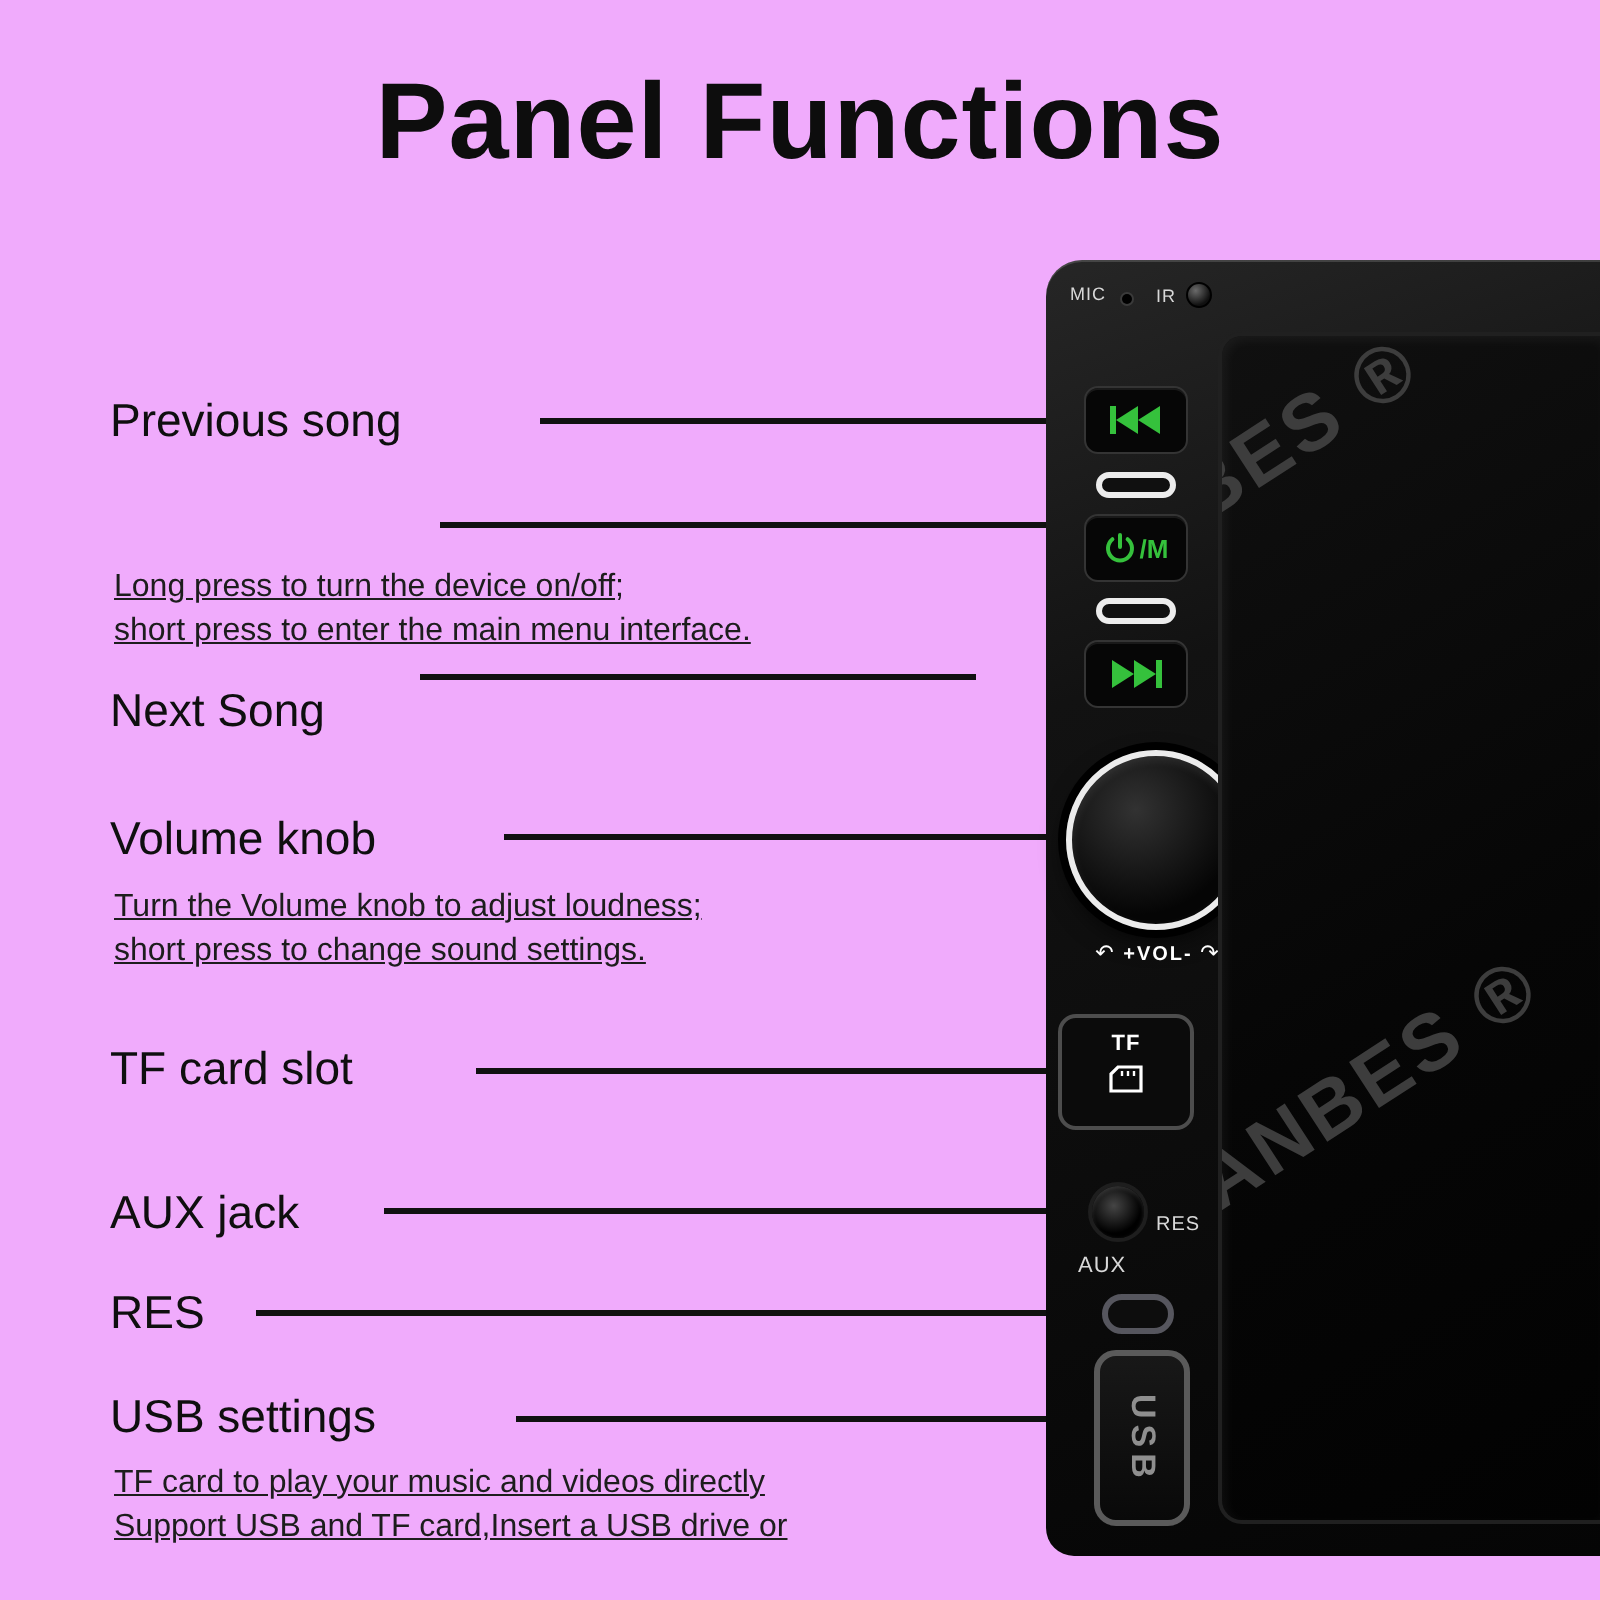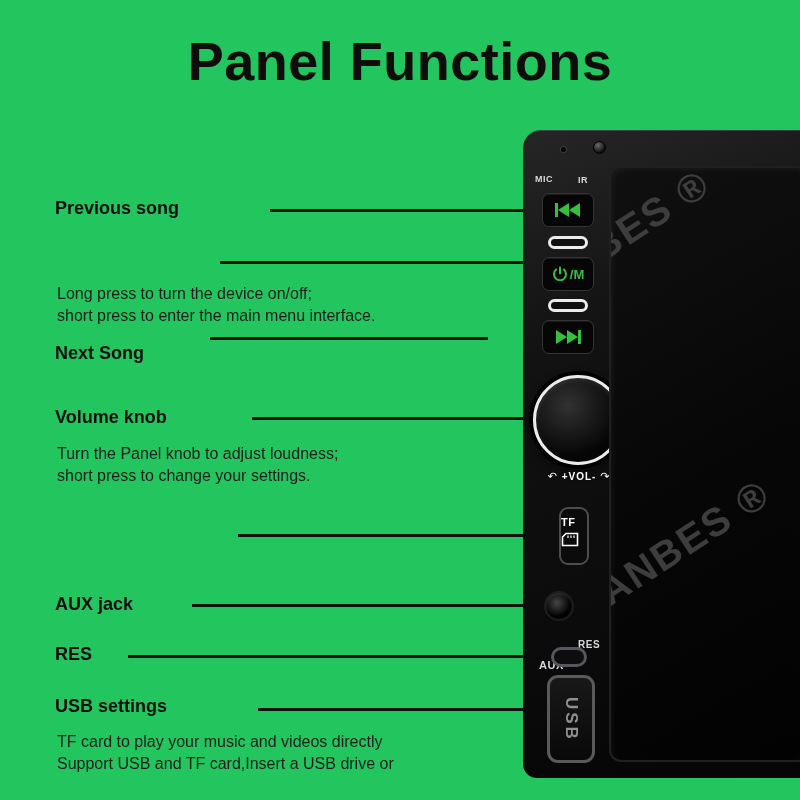--- a/index.html
+++ b/index.html
@@ -1,39 +1,39 @@
 <!DOCTYPE html>
 <html style="--icon-green: #35c13c; --callout-line: #111111; --watermark-gray: #3d3d3d;"><head>
 <meta charset="utf-8">
 <style>
   * { box-sizing: border-box; }
   html, body { margin: 0; padding: 0; }
   body { font-family: "Liberation Sans", sans-serif; background: #ffffff; }
 
-  .stage { position: relative; width: 800px; height: 800px; background: #22c55e; overflow: hidden; }
+  .stage { position: relative; width: 800px; height: 800px; background: #f0abfc; overflow: hidden; }
 
   .title {
     position: absolute; top: 34px; left: 0; width: 100%; margin: 0;
     text-align: center; font-size: 54px; font-weight: 800; color: #0d0d0d;
     letter-spacing: 0.5px; line-height: 1;
   }
 
-  .co-label { position: absolute; left: 55px; font-size: 18px; font-weight: 700; color: #0f0f0f; line-height: 1; white-space: nowrap; }
+  .co-label { position: absolute; left: 55px; font-size: 23px; font-weight: 400; color: #0f0f0f; line-height: 1; white-space: nowrap; }
   .co-line  { position: absolute; height: 3px; background: var(--callout-line, #111); }
-  .co-desc  { position: absolute; left: 57px; font-size: 16px; color: #1d1d1d; line-height: 22px; white-space: nowrap; }
+  .co-desc  { position: absolute; left: 57px; font-size: 16px; color: #1d1d1d; line-height: 22px; white-space: nowrap; text-decoration: underline; }
 
   
   .device {
     position: absolute; left: 523px; top: 130px; width: 277px; height: 648px;
     background: linear-gradient(160deg, #262626 0%, #121212 30%, #050505 100%);
     border-radius: 18px 0 0 14px;
     box-shadow: inset 0 1px 0 rgba(255,255,255,.15);
   }
 
-  .dv-small-label { position: absolute; font-size: 9px; font-weight: 700; color: #d8d8d8; letter-spacing: .5px; margin-top: 32px; }
+  .dv-small-label { position: absolute; font-size: 9px; font-weight: 400; color: #d8d8d8; letter-spacing: .5px; }
   .mic-hole { position: absolute; left: 38px; top: 17px; width: 5px; height: 5px; border-radius: 50%;
               background: #000; box-shadow: 0 0 0 1px #3a3a3a; }
   .ir-dome  { position: absolute; left: 70px; top: 11px; width: 13px; height: 13px; border-radius: 50%;
               background: radial-gradient(circle at 35% 30%, #6a6a6a, #101010 70%); border: 1px solid #000; }
 
   .dv-btn {
     position: absolute; left: 19px; width: 52px; height: 34px;
     background: #060606; border: 1px solid #343434; border-radius: 7px;
     display: flex; align-items: center; justify-content: center; gap: 2px;
     box-shadow: inset 0 1px 0 rgba(255,255,255,.08);
@@ -52,23 +52,23 @@
     border: 3px solid #ececec;
     box-shadow: 0 0 0 4px #000, 0 5px 12px rgba(0,0,0,.7), inset 0 2px 5px rgba(255,255,255,.10);
   }
   .vol-label {
     position: absolute; left: 0; top: 340px; width: 112px; text-align: center;
     color: #ffffff; font-size: 10px; font-weight: 700; letter-spacing: 1px; white-space: nowrap;
   }
   .vol-label .arrow { font-size: 11px; font-weight: 400; }
 
   .tf-slot {
-    position: absolute; left: 36px; top: 377px; width: 30px; height: 58px;
+    position: absolute; left: 6px; top: 377px; width: 68px; height: 58px;
     background: #0b0b0b; border: 2px solid #4d4d4d; border-radius: 9px;
-    display: flex; flex-direction: column; align-items: flex-start;
+    display: flex; flex-direction: column; align-items: center;
   }
   .tf-slot .tf-text { margin-top: 7px; font-size: 11px; font-weight: 800; color: #fff; letter-spacing: .5px; }
   .tf-slot svg { margin-top: 4px; }
 
   .aux-hole {
     position: absolute; left: 21px; top: 461px; width: 30px; height: 30px; border-radius: 50%;
     background: radial-gradient(circle at 42% 38%, #454545, #000 62%);
     border: 2px solid #1e1e1e; box-shadow: inset 0 1px 2px rgba(255,255,255,.15);
   }
 
@@ -117,24 +117,25 @@
     <div>Long press to turn the device on/off;</div>
     <div>short press to enter the main menu interface.</div>
   </div>
 
   <div class="co-label" style="top:344px">Next Song</div>
   <div class="co-line" style="top:337px; left:210px; width:278px"></div>
 
   <div class="co-label" style="top:408px">Volume knob</div>
   <div class="co-line" style="top:417px; left:252px; width:278px"></div>
   <div class="co-desc" style="top:443px">
-    <div>Turn the Panel knob to adjust loudness;</div>
-    <div>short press to change your settings.</div>
-  </div>
-
+    <div>Turn the Volume knob to adjust loudness;</div>
+    <div>short press to change sound settings.</div>
+  </div>
+
+  <div class="co-label" style="top:523px">TF card slot</div>
   <div class="co-line" style="top:534px; left:238px; width:307px"></div>
 
   <div class="co-label" style="top:595px">AUX jack</div>
   <div class="co-line" style="top:604px; left:192px; width:352px"></div>
 
   <div class="co-label" style="top:645px">RES</div>
   <div class="co-line" style="top:655px; left:128px; width:423px"></div>
 
   <div class="co-label" style="top:697px">USB settings</div>
   <div class="co-line" style="top:708px; left:258px; width:289px"></div>

